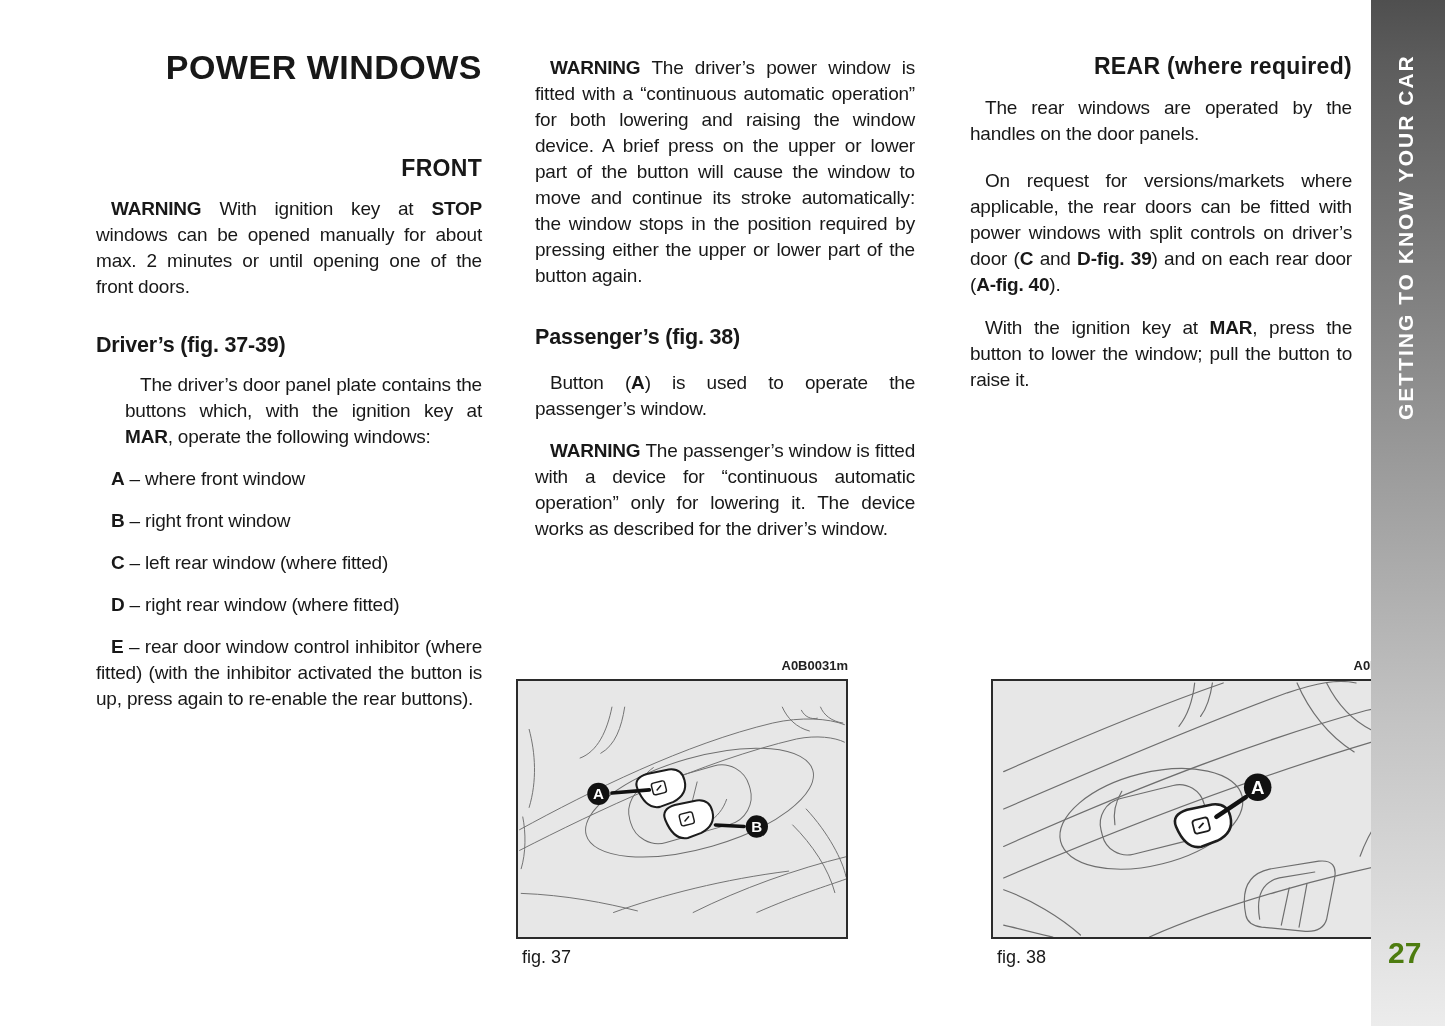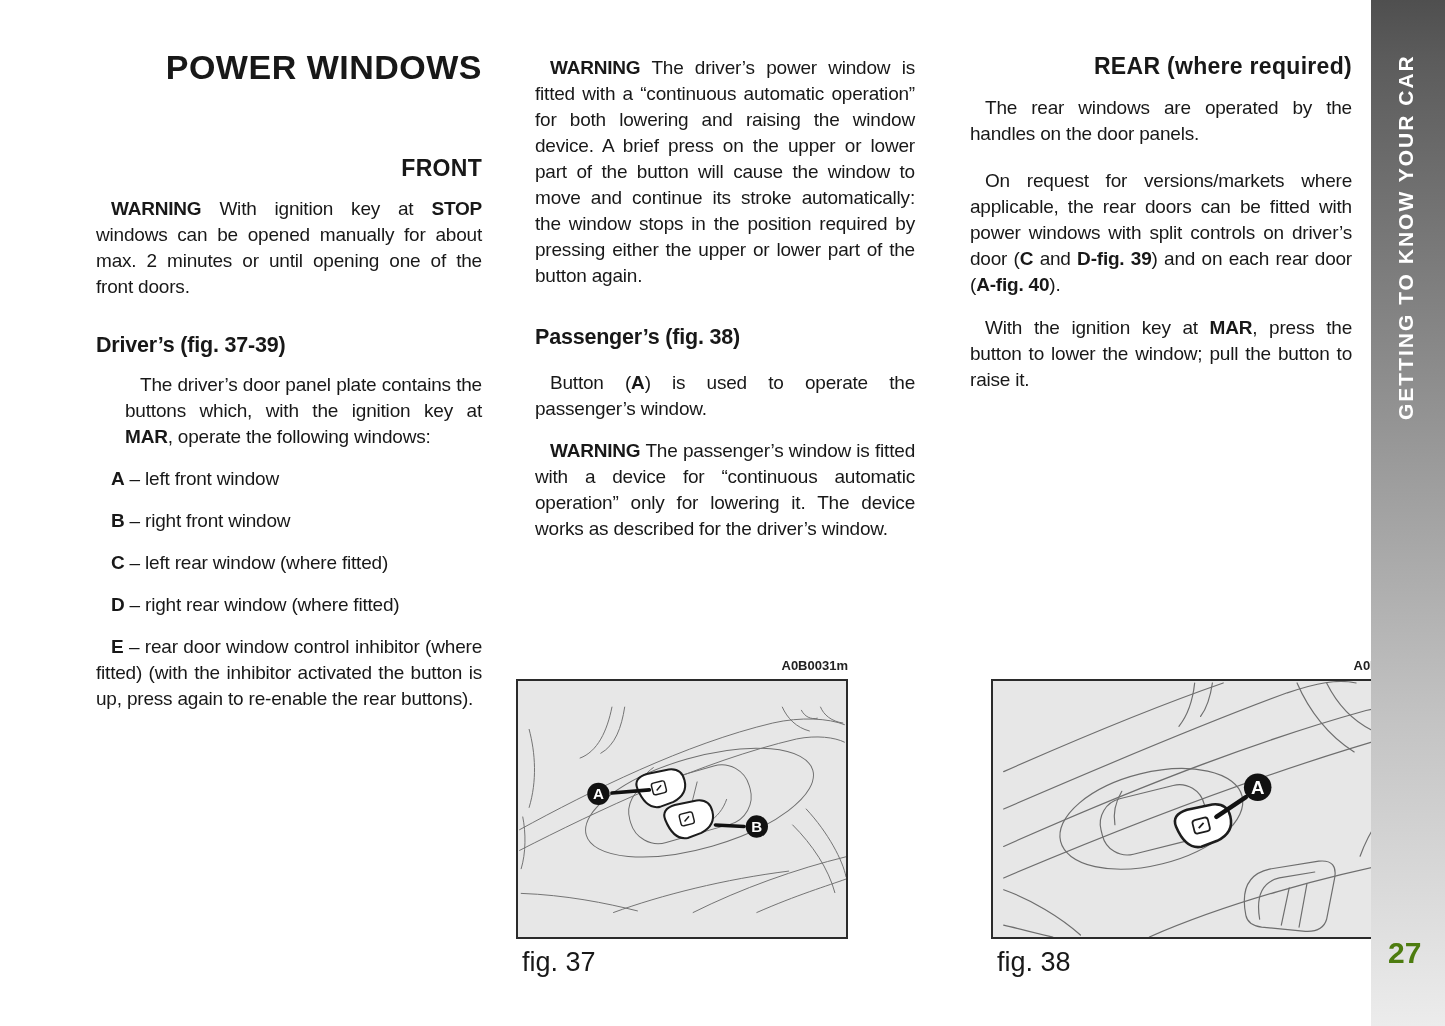--- a/index.html
+++ b/index.html
@@ -53,21 +53,21 @@
   #fig37 { left:516px; width:332px; }
   #fig38 { left:954px; width:429px;margin-left:37px; }
   .fig-code {
     font-size:13px; line-height:16px; font-weight:bold;
     text-align:right; margin-bottom:5px; color:#222;
   }
   .fig-box {
     height:260px; background:#e7e7e7; border:2px solid #2b2b2b;
   }
   .fig-box svg { display:block; width:100%; height:100%; }
-  .fig-caption { font-size:27px; margin-top:8px; padding-left:6px; }
+  .fig-caption { font-size:18px; margin-top:8px; padding-left:6px; }
 
   .ln { fill:none; stroke:#6e6e6e; stroke-width:1.2; stroke-linecap:round; }
   .btn { fill:#ffffff; stroke:#1c1c1c; stroke-width:2.6; }
   .glyph { fill:none; stroke:#1c1c1c; stroke-width:1.8; }
   .callout-line { stroke:#111111; stroke-width:4.5; stroke-linecap:round; }
   .callout-circle { fill:#111111; }
   .callout-letter {
     fill:#ffffff; font-family:"Liberation Sans", sans-serif;
     font-weight:bold; font-size:19px; text-anchor:middle;
   }
@@ -89,21 +89,21 @@
 </style>
 </head>
 <body>
 
 <div class="col" id="col1">
   <h1 class="page-title">POWER WINDOWS</h1>
   <h2 class="sec-heading">FRONT</h2>
   <p class="para para-1"><b>WARNING</b><span> With ignition key at </span><b>STOP</b><span> windows can be opened manually for about max. 2 minutes or until opening one of the front doors.</span></p>
   <h3 class="sub-heading">Driver’s (fig. 37-39)</h3>
   <p class="para para-2"><span>The driver’s door panel plate contains the buttons which, with the ignition key at </span><b>MAR</b><span>, operate the following windows:</span></p>
-  <p class="para item"><b>A</b><span> – left front window</span></p>
+  <p class="para item"><b>A</b><span> – where front window</span></p>
   <p class="para item"><b>B</b><span> – right front window</span></p>
   <p class="para item"><b>C</b><span> – left rear window (where fitted)</span></p>
   <p class="para item"><b>D</b><span> – right rear window (where fitted)</span></p>
   <p class="para item"><b>E</b><span> – rear door window control inhibitor (where fitted) (with the inhibitor activated the button is up, press again to re-enable the rear buttons).</span></p>
 </div>
 
 <div class="col" id="col2">
   <p class="para para-1"><b>WARNING</b><span> The driver’s power window is fitted with a “continuous automatic operation” for both lowering and raising the window device. A brief press on the upper or lower part of the button will cause the window to move and continue its stroke automatically: the window stops in the position required by pressing either the upper or lower part of the button again.</span></p>
   <h3 class="sub-heading">Passenger’s (fig. 38)</h3>
   <p class="para para-2"><span>Button (</span><b>A</b><span>) is used to operate the passenger’s window.</span></p>

